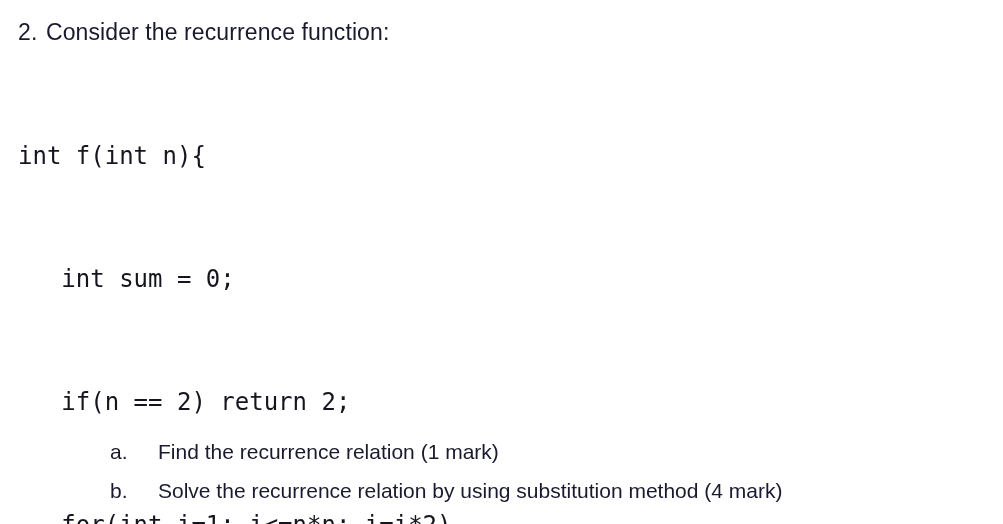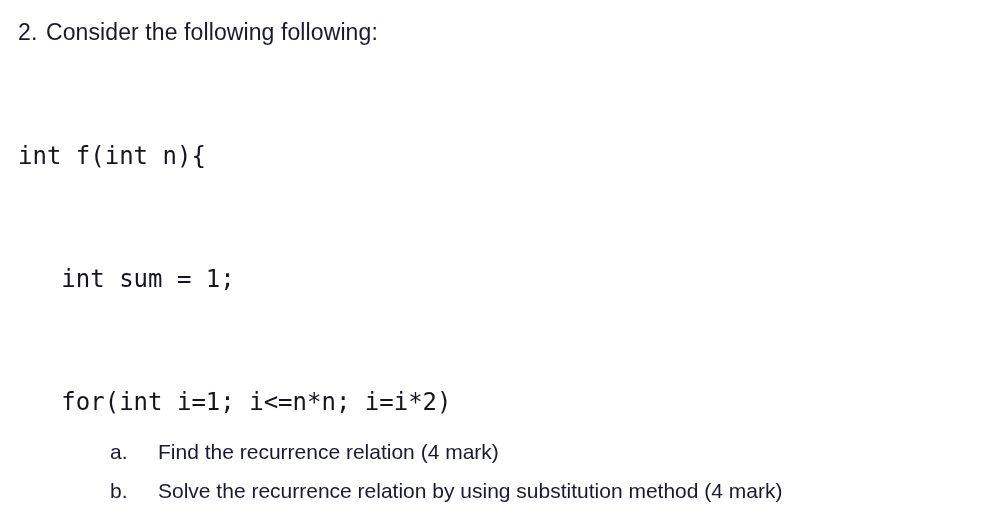--- a/index.html
+++ b/index.html
@@ -83,37 +83,38 @@
     white-space: nowrap;
   }
 </style>
 </head>
 <body>
 
 <div class="page">
 
   <div class="question-heading">
     <span class="question-number">2.</span>
-    <span class="question-text">Consider the following following:</span>
+    <span class="question-text">Consider the recurrence function:</span>
   </div>
 
   <div class="code-block">
     <div class="code-line">int f(int n){</div>
-    <div class="code-line">   int sum = 1;</div>
+    <div class="code-line">   int sum = 0;</div>
+    <div class="code-line">   if(n == 2) return 2;</div>
     <div class="code-line">   for(int i=1; i&lt;=n*n; i=i*2)</div>
     
     
     
     
   </div>
 
   <div class="sub-list">
     <div class="sub-item">
       <span class="sub-marker">a.</span>
-      <span class="sub-text">Find the recurrence relation (4 mark)</span>
+      <span class="sub-text">Find the recurrence relation (1 mark)</span>
     </div>
     <div class="sub-item">
       <span class="sub-marker">b.</span>
       <span class="sub-text">Solve the recurrence relation by using substitution method (4 mark)</span>
     </div>
   </div>
 
 </div>
 
 </body></html>

